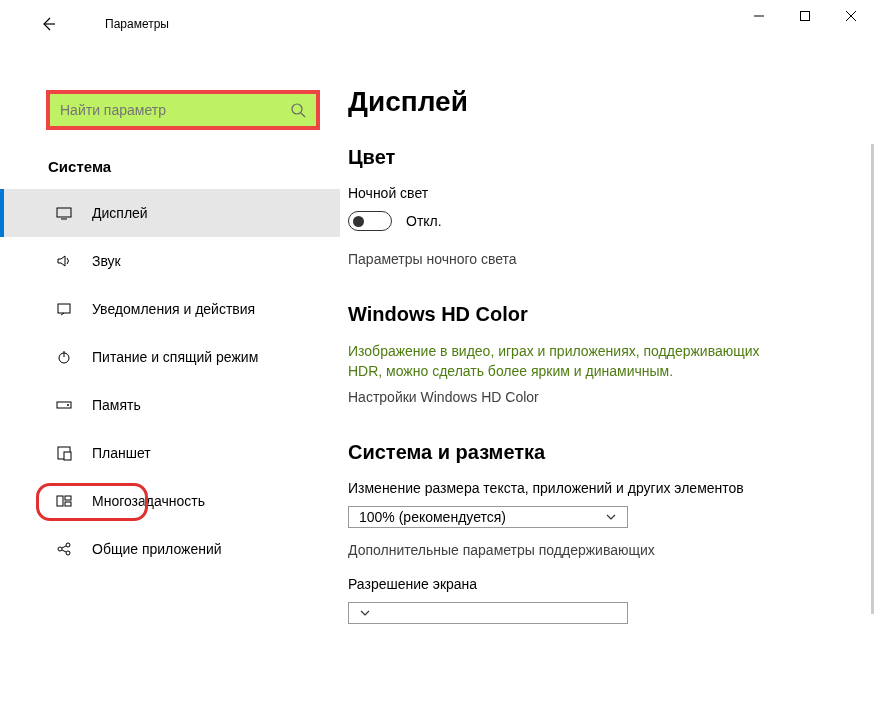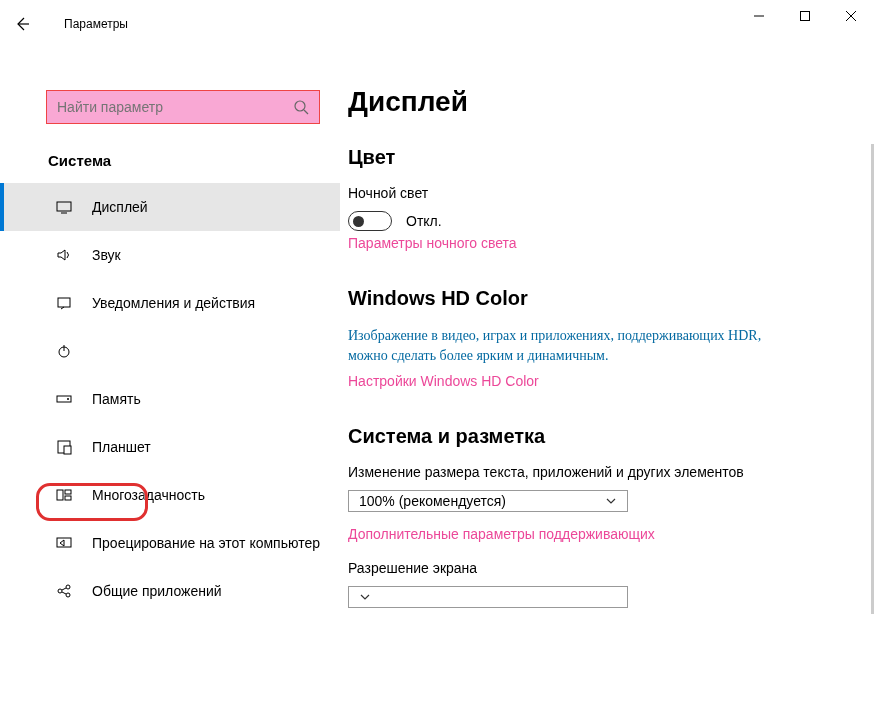--- a/index.html
+++ b/index.html
@@ -9,21 +9,22 @@
     width: 874px;
     height: 727px;
     overflow: hidden;
     position: relative;
     color: #000;
   }
   .titlebar {
     height: 48px;
     display: flex;
     align-items: center;
-    padding-left: 2px;
+    padding-left: 28px;
+    gap: 15px;
   }
   .back-btn {
     width: 40px; height: 40px;
     display: flex; align-items: center; justify-content: center;
     cursor: pointer;
   }
   .app-title {
     font-size: 12px;
     margin-left: 22px;
     color: #000;
@@ -47,23 +48,23 @@
   .home-row {
     display: flex; align-items: center;
     height: 40px;
     padding-left: 50px;
     cursor: pointer;
   }
   .home-row .icon { width: 20px; margin-right: 16px; display:flex; align-items:center; justify-content:center;}
   .home-row .label { font-size: 14px; }
   .search-box {
     margin: 12px 20px 0 46px;
-    height: 34px;
-    border: 1px solid #ef4444;
-    background: #f9a8d4;
+    height: 40px;
+    border: 4px solid #ef4444;
+    background: #bef264;
     display: flex; align-items: center;
     padding: 0 10px;
   }
   .search-box input {
     flex: 1; border: none; outline: none; background: transparent;
     font-size: 14px; color: #666;
     font-family: inherit;
   }
   .section-title {
     font-size: 15px; font-weight: 600;
@@ -97,33 +98,33 @@
   }
   .content {
     flex: 1;
     padding: 38px 30px 0 8px;
     overflow: hidden;
     position: relative;
   }
   .page-title { font-size: 28px; font-weight: 600; margin-bottom: 28px; }
   .subheader { font-size: 20px; font-weight: 600; margin-top: 16px; margin-bottom: 16px; }
   .field-label { font-size: 14px; margin-bottom: 10px; }
-  .toggle-row { display: flex; align-items: center; gap: 14px; margin-bottom: 4px; }
+  .toggle-row { display: flex; align-items: center; gap: 14px; margin-bottom: 20px; }
   .toggle {
     width: 44px; height: 20px; border: 1px solid #333; border-radius: 10px;
     position: relative; cursor: pointer; background:#fff;
   }
   .toggle .knob {
     width: 11px; height: 11px; border-radius: 50%; background: #333;
     position: absolute; left: 4px; top: 3.5px;
   }
   .toggle-state { font-size: 14px; }
-  .link { color: #ec4899; font-size: 14px; cursor: pointer; }
+  .link { color: #404040; font-size: 14px; cursor: pointer; }
   .block { margin-bottom: 36px; }
-  .para { font-size: 14px; color: #0369a1; line-height: 1.4; margin-bottom: 8px; max-width: 420px; font-family: Liberation Serif, serif;}
+  .para { font-size: 14px; color: #4d7c0f; line-height: 1.4; margin-bottom: 8px; max-width: 420px;}
   .dropdown {
     width: 280px; height: 22px;
     border: 1px solid #999;
     display: flex; align-items: center; justify-content: space-between;
     padding: 0 10px; font-size: 14px; cursor: pointer;
     margin-bottom: 14px;
   }
   .dropdown .chev svg { vertical-align: middle; }
   .scroll-track {
     position: absolute;
@@ -204,20 +205,21 @@
           </span>
         <span class="label">Уведомления и действия</span>
       </div>
       <div class="nav-item">
         <span class="icon">
             <svg width="16" height="16" viewBox="0 0 16 16">
               <circle cx="8" cy="9" r="5" stroke="#000" fill="none"></circle>
               <path d="M8 2 V8" stroke="#000"></path>
             </svg>
           </span>
+        <span class="label">Питание и спящий режим</span>
       </div>
       <div class="nav-item">
         <span class="icon">
             <svg width="16" height="16" viewBox="0 0 16 16">
               <rect x="1" y="5" width="14" height="6" stroke="#000" fill="none"></rect>
               <circle cx="12" cy="8" r="1" fill="#000"></circle>
             </svg>
           </span>
         <span class="label">Память</span>
       </div>
@@ -232,29 +234,20 @@
       </div>
       <div class="nav-item">
         <span class="icon">
             <svg width="16" height="16" viewBox="0 0 16 16">
               <rect x="1" y="3" width="6" height="10" stroke="#000" fill="none"></rect>
               <rect x="9" y="3" width="6" height="4" stroke="#000" fill="none"></rect>
               <rect x="9" y="9" width="6" height="4" stroke="#000" fill="none"></rect>
             </svg>
           </span>
         <span class="label">Многозадачность</span>
-      </div>
-      <div class="nav-item">
-        <span class="icon">
-            <svg width="16" height="16" viewBox="0 0 16 16">
-              <rect x="1" y="3" width="14" height="9" stroke="#000" fill="none"></rect>
-              <path d="M4 8 L8 5 L8 11 Z" stroke="#000" fill="none"></path>
-            </svg>
-          </span>
-        <span class="label">Проецирование на этот компьютер</span>
       </div>
       <div class="nav-item">
         <span class="icon">
             <svg width="16" height="16" viewBox="0 0 16 16">
               <circle cx="4" cy="8" r="2" stroke="#000" fill="none"></circle>
               <circle cx="12" cy="4" r="2" stroke="#000" fill="none"></circle>
               <circle cx="12" cy="12" r="2" stroke="#000" fill="none"></circle>
               <path d="M6 7 L10 5 M6 9 L10 11" stroke="#000"></path>
             </svg>
           </span>

